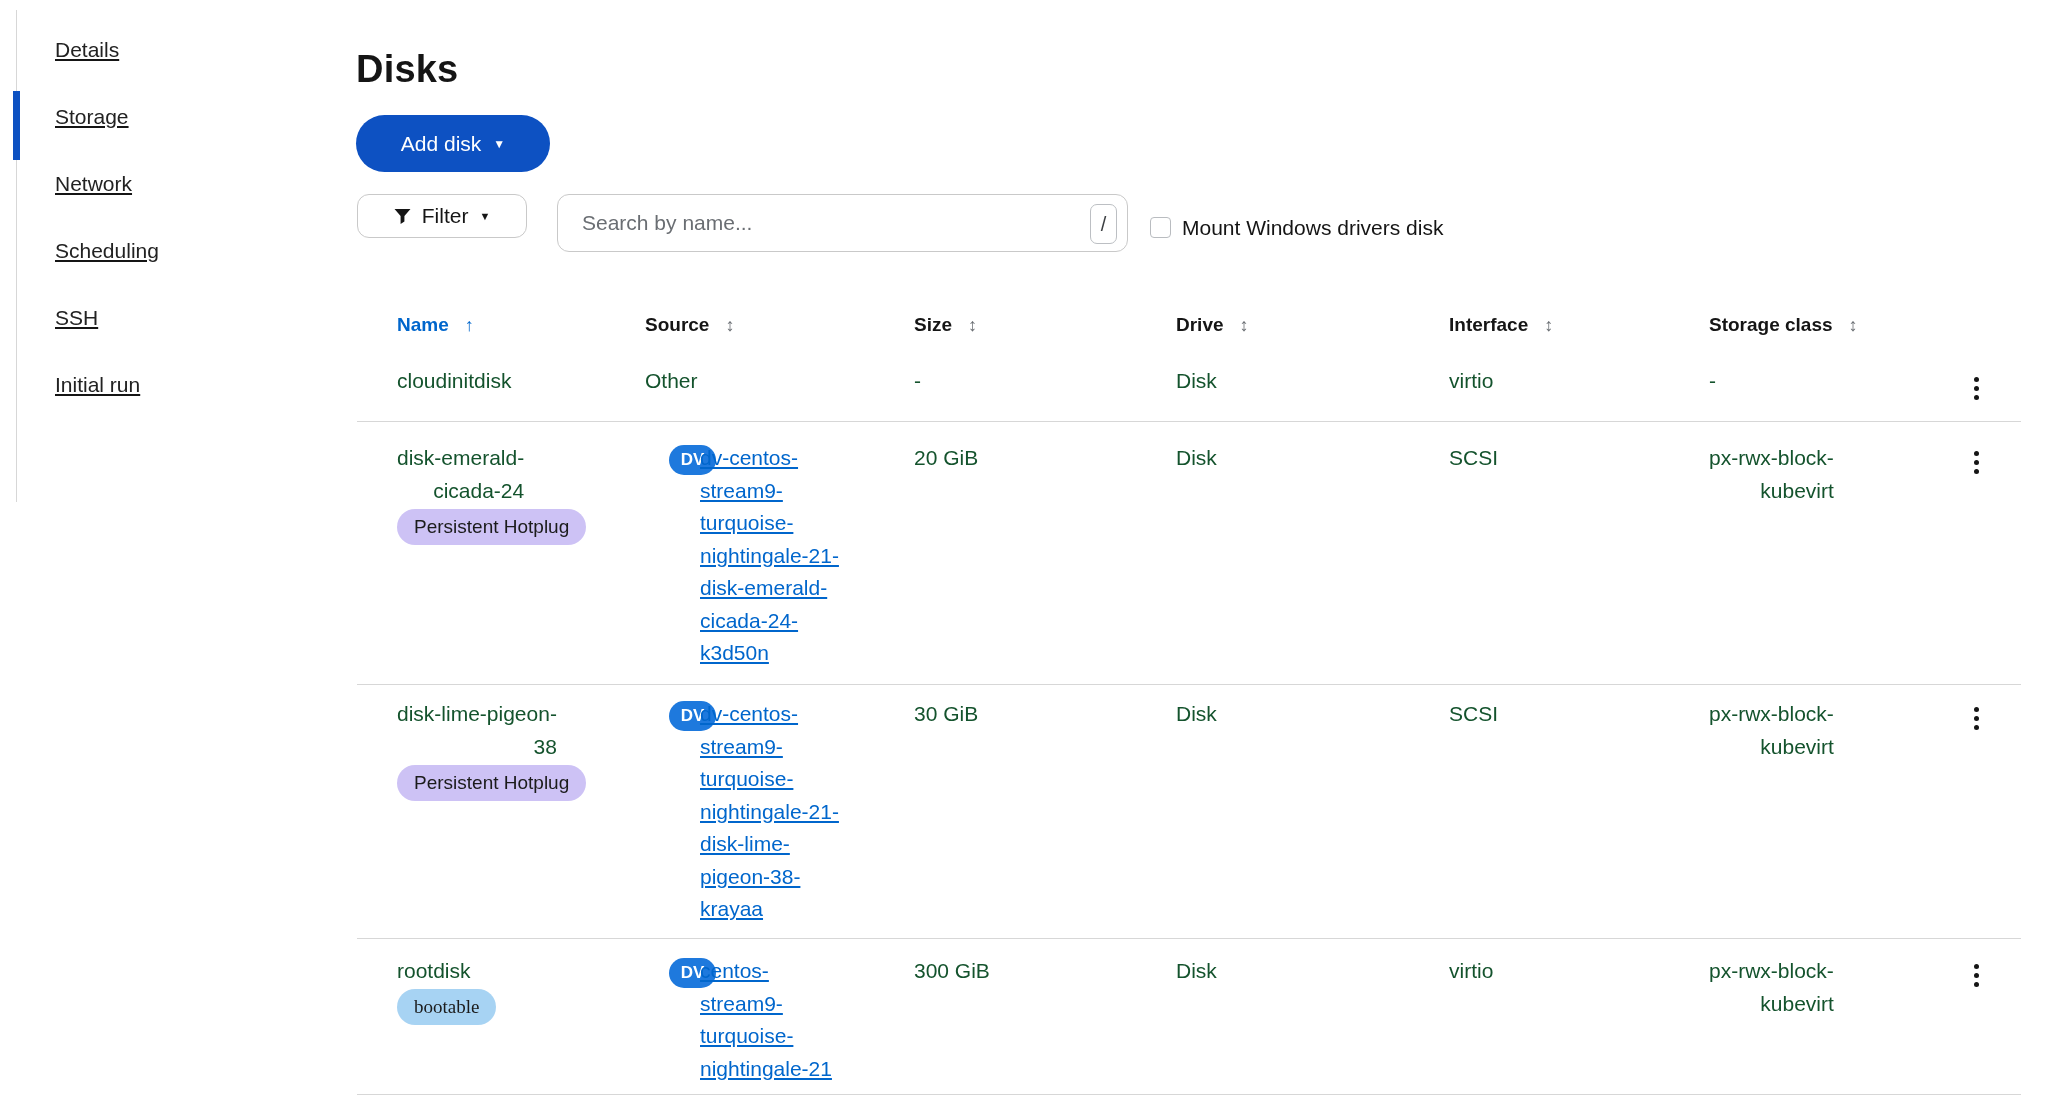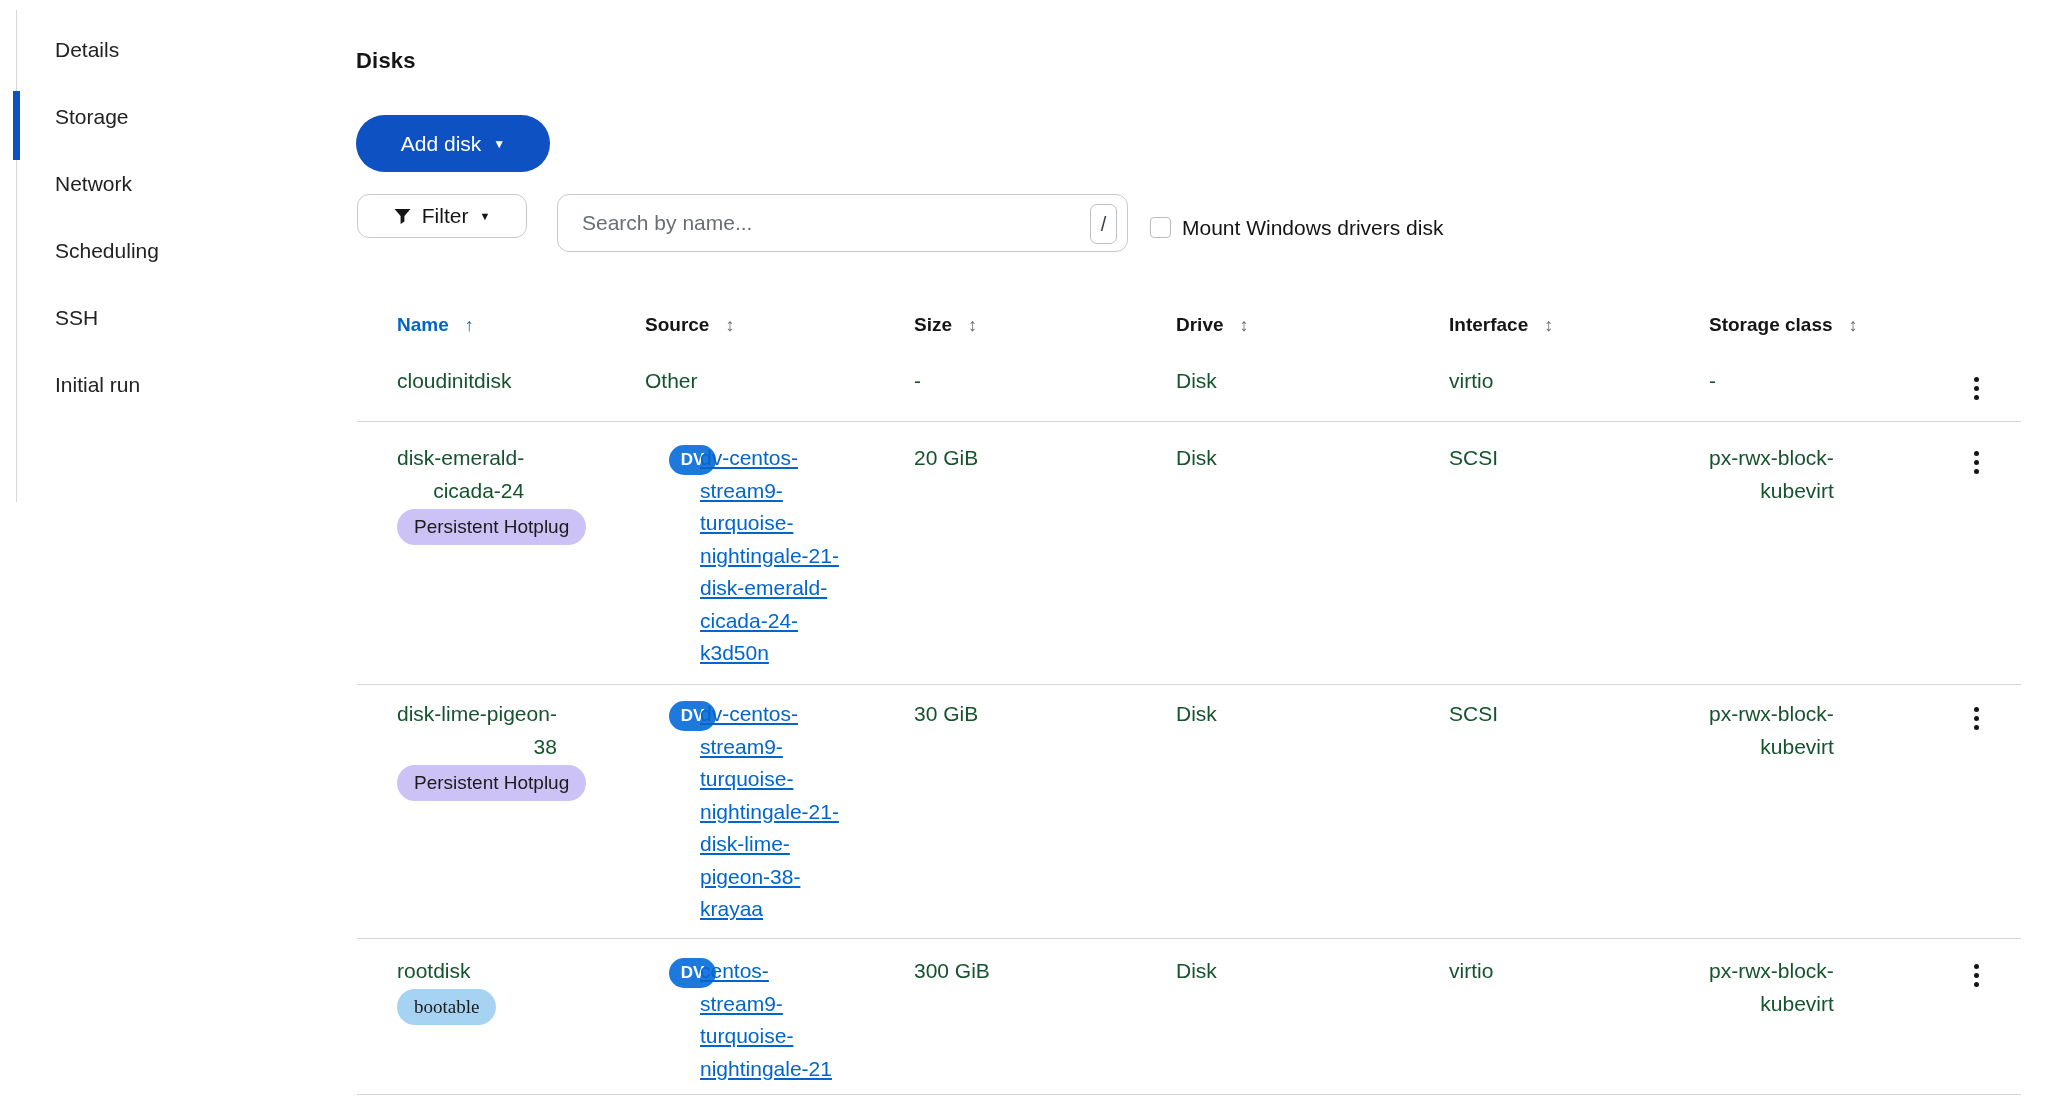--- a/index.html
+++ b/index.html
@@ -3,25 +3,25 @@
 <meta charset="utf-8">
 <style>
   * { margin:0; padding:0; box-sizing:border-box; }
   html,body { background:#fff; }
   body { font-family:"Liberation Sans","DejaVu Sans",sans-serif; color:#151515; }
   #canvas { position:relative; width:2048px; height:1116px; background:#fff; overflow:hidden; }
 
   
   .side-rail   { position:absolute; left:16px; top:10px; width:1px; height:492px; background:#d7d7d7; }
   .active-bar  { position:absolute; left:13px; top:91px; width:7px; height:69px; background:var(--accent,#0d51c2); }
-  .sidebar     { position:absolute; left:55px; top:16px; width:260px; }
+  .sidebar     { position:absolute; left:55px; top:16px; width:260px;text-decoration:underline; }
   .side-item   { height:67px; display:flex; align-items:center; font-size:21px; color:#222; cursor:pointer; }
 
   
-  .page-title  { position:absolute; left:356px; top:48px; font-size:22px; font-weight:700; letter-spacing:.2px; }
+  .page-title  { position:absolute; left:356px; top:48px; font-size:38px; font-weight:700; letter-spacing:.2px; }
   .btn-primary { position:absolute; left:356px; top:115px; width:194px; height:57px; border-radius:28.5px;
                  background:var(--accent,#0d51c2); color:#fff; font-size:21px; border:none;
                  display:flex; align-items:center; justify-content:center; gap:12px; cursor:pointer; }
   .btn-primary .caret { font-size:12px; line-height:1; }
   .btn-filter  { position:absolute; left:357px; top:194px; width:170px; height:44px; border-radius:12px;
                  background:#fff; border:1px solid #c9c9c9; font-size:21px; color:#151515;
                  display:flex; align-items:center; justify-content:center; gap:11px; cursor:pointer; }
   .btn-filter .caret { font-size:11px; color:#151515; }
   .searchbox   { position:absolute; left:557px; top:194px; width:571px; height:58px; border-radius:12px;
                  background:#fff; border:1px solid #c9c9c9; }

